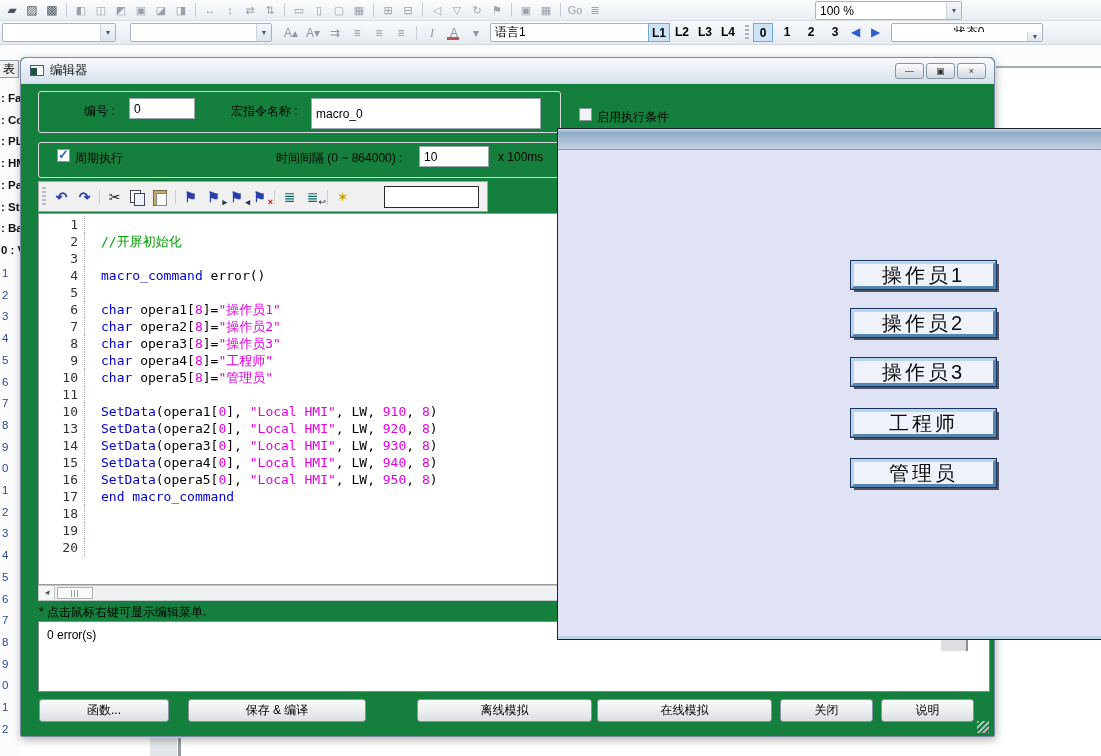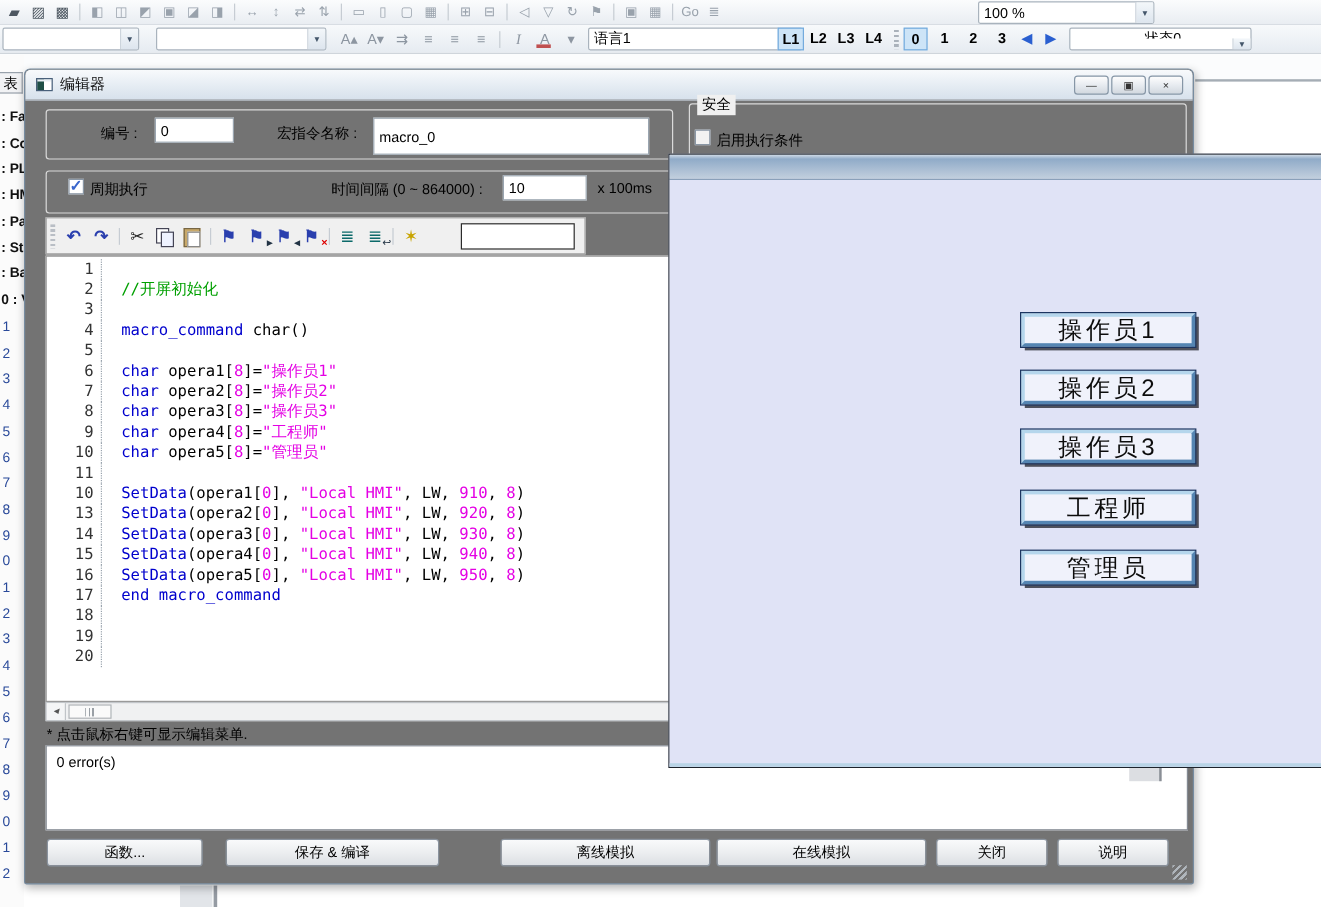--- a/index.html
+++ b/index.html
@@ -50,21 +50,21 @@
   .lp-tab { position:absolute; left:0; top:14px; width:19px; height:18px; background:#f1f2f4;
             border:1px solid #98a1ab; border-left:none; font-size:12px; text-align:center; line-height:17px; }
   .lp-item { position:absolute; left:1px; white-space:nowrap; font-size:11.5px; color:#111;font-weight:bold; }
   .lp-num  { position:absolute; left:2px; white-space:nowrap; font-size:11.5px; color:#2a4a9a; }
   .bstrip  { position:absolute; left:150px; top:738px; width:27px; height:18px; background:#e2e5e9; }
   .bstrip2 { position:absolute; left:178px; top:738px; width:3px;  height:18px; background:#959ba3; }
   .win-fragment { position:absolute; left:941px; top:639px; width:27px; height:12px; background:#dcdee2;
                   border-right:2px solid #8a8f96; z-index:11; }
 
   
-  .dialog { position:absolute; left:20px; top:57px; width:975px; height:680px; background:#737373;
+  .dialog { position:absolute; left:20px; top:57px; width:975px; height:680px; background:#15803d;
             border:1px solid #778ca0; border-radius:5px 5px 2px 2px; box-shadow:1px 3px 8px rgba(0,0,0,.3); z-index:10; }
   .dtitle { position:absolute; left:0; top:0; width:100%; height:26px; border-radius:5px 5px 0 0;
             background:linear-gradient(#f8fafc,#e5ecf3 55%,#d7e1ec); border-bottom:1px solid #ccd6e1;
             display:flex; align-items:center; padding-left:9px; }
   .dicon { width:14px; height:11px; border:1px solid #49607a; background:linear-gradient(90deg,#1f4f46 0 6px,#fff 6px);
            box-shadow:inset 0 2px 0 #e8eef4; margin-right:6px; }
   .dtext { font-size:12.5px; color:#111; }
   .wbtns { margin-left:auto; margin-right:8px; display:flex; gap:2px; }
   .wbtn { width:29px; height:16px; border:1px solid #8696a6; border-radius:3px;
           background:linear-gradient(#fdfdfd,#e7ebf0 50%,#d2d8df); display:flex; align-items:center;
@@ -308,23 +308,20 @@
           </span>
       </span>
     </div>
 
     <div class="gb gb1"></div>
     <span class="lbl l-num">编号 :</span>
     <input class="inp i-num" value="0" style="">
     <span class="lbl l-name">宏指令名称 :</span>
     <input class="inp i-name" value="macro_0" style="">
 
-    <div class="gb gb-sec">
-      <span class="legend">安全</span>
-    </div>
     <span class="cb cb-sec"></span>
     <span class="lbl l-sec">启用执行条件</span>
 
     <div class="gb gb2"></div>
     <span class="cb cb-per">
         <i class="chk">✓</i>
       </span>
     <span class="lbl l-per">周期执行</span>
     <span class="lbl l-int">时间间隔 (0 ~ 864000) :</span>
     <input class="inp i-int" value="10" style="">
@@ -351,21 +348,21 @@
           <span class="tbi gold">✶</span>
         </span>
       <input class="inp i-find" value="" style="">
     </div>
 
     <div class="codearea">
         <div id="code-lines">
           <div class="code-line"><span class="ln">1</span><span class="lc"></span></div>
           <div class="code-line"><span class="ln">2</span><span class="lc"><span class="sy-c">//开屏初始化</span></span></div>
           <div class="code-line"><span class="ln">3</span><span class="lc"></span></div>
-          <div class="code-line"><span class="ln">4</span><span class="lc"><span class="sy-k">macro_command</span><span class="sy-p"> char()</span></span></div>
+          <div class="code-line"><span class="ln">4</span><span class="lc"><span class="sy-k">macro_command</span><span class="sy-p"> error()</span></span></div>
           <div class="code-line"><span class="ln">5</span><span class="lc"></span></div>
           <div class="code-line"><span class="ln">6</span><span class="lc"><span class="sy-k">char</span><span class="sy-p"> opera1[</span><span class="sy-n">8</span><span class="sy-p">]=</span><span class="sy-s">"操作员1"</span></span></div>
           <div class="code-line"><span class="ln">7</span><span class="lc"><span class="sy-k">char</span><span class="sy-p"> opera2[</span><span class="sy-n">8</span><span class="sy-p">]=</span><span class="sy-s">"操作员2"</span></span></div>
           <div class="code-line"><span class="ln">8</span><span class="lc"><span class="sy-k">char</span><span class="sy-p"> opera3[</span><span class="sy-n">8</span><span class="sy-p">]=</span><span class="sy-s">"操作员3"</span></span></div>
           <div class="code-line"><span class="ln">9</span><span class="lc"><span class="sy-k">char</span><span class="sy-p"> opera4[</span><span class="sy-n">8</span><span class="sy-p">]=</span><span class="sy-s">"工程师"</span></span></div>
           <div class="code-line"><span class="ln">10</span><span class="lc"><span class="sy-k">char</span><span class="sy-p"> opera5[</span><span class="sy-n">8</span><span class="sy-p">]=</span><span class="sy-s">"管理员"</span></span></div>
           <div class="code-line"><span class="ln">11</span><span class="lc"></span></div>
           <div class="code-line"><span class="ln">10</span><span class="lc"><span class="sy-k">SetData</span><span class="sy-p">(opera1[</span><span class="sy-n">0</span><span class="sy-p">], </span><span class="sy-s">"Local HMI"</span><span class="sy-p">, LW, </span><span class="sy-n">910</span><span class="sy-p">, </span><span class="sy-n">8</span><span class="sy-p">)</span></span></div>
           <div class="code-line"><span class="ln">13</span><span class="lc"><span class="sy-k">SetData</span><span class="sy-p">(opera2[</span><span class="sy-n">0</span><span class="sy-p">], </span><span class="sy-s">"Local HMI"</span><span class="sy-p">, LW, </span><span class="sy-n">920</span><span class="sy-p">, </span><span class="sy-n">8</span><span class="sy-p">)</span></span></div>
           <div class="code-line"><span class="ln">14</span><span class="lc"><span class="sy-k">SetData</span><span class="sy-p">(opera3[</span><span class="sy-n">0</span><span class="sy-p">], </span><span class="sy-s">"Local HMI"</span><span class="sy-p">, LW, </span><span class="sy-n">930</span><span class="sy-p">, </span><span class="sy-n">8</span><span class="sy-p">)</span></span></div>

